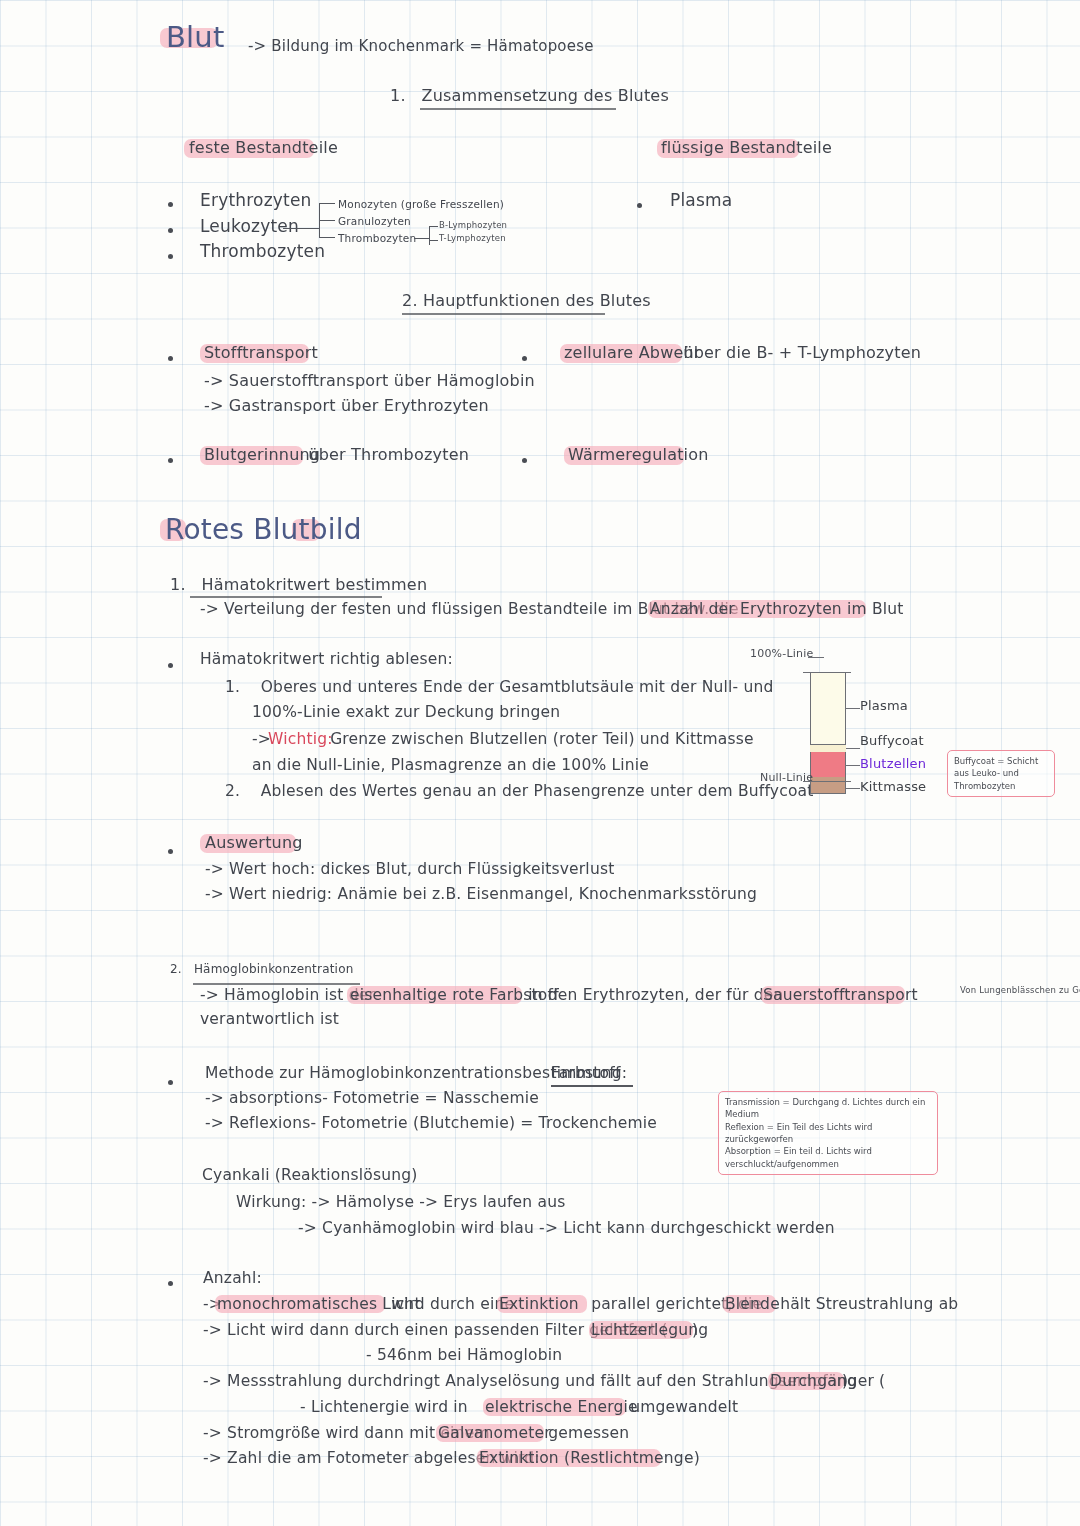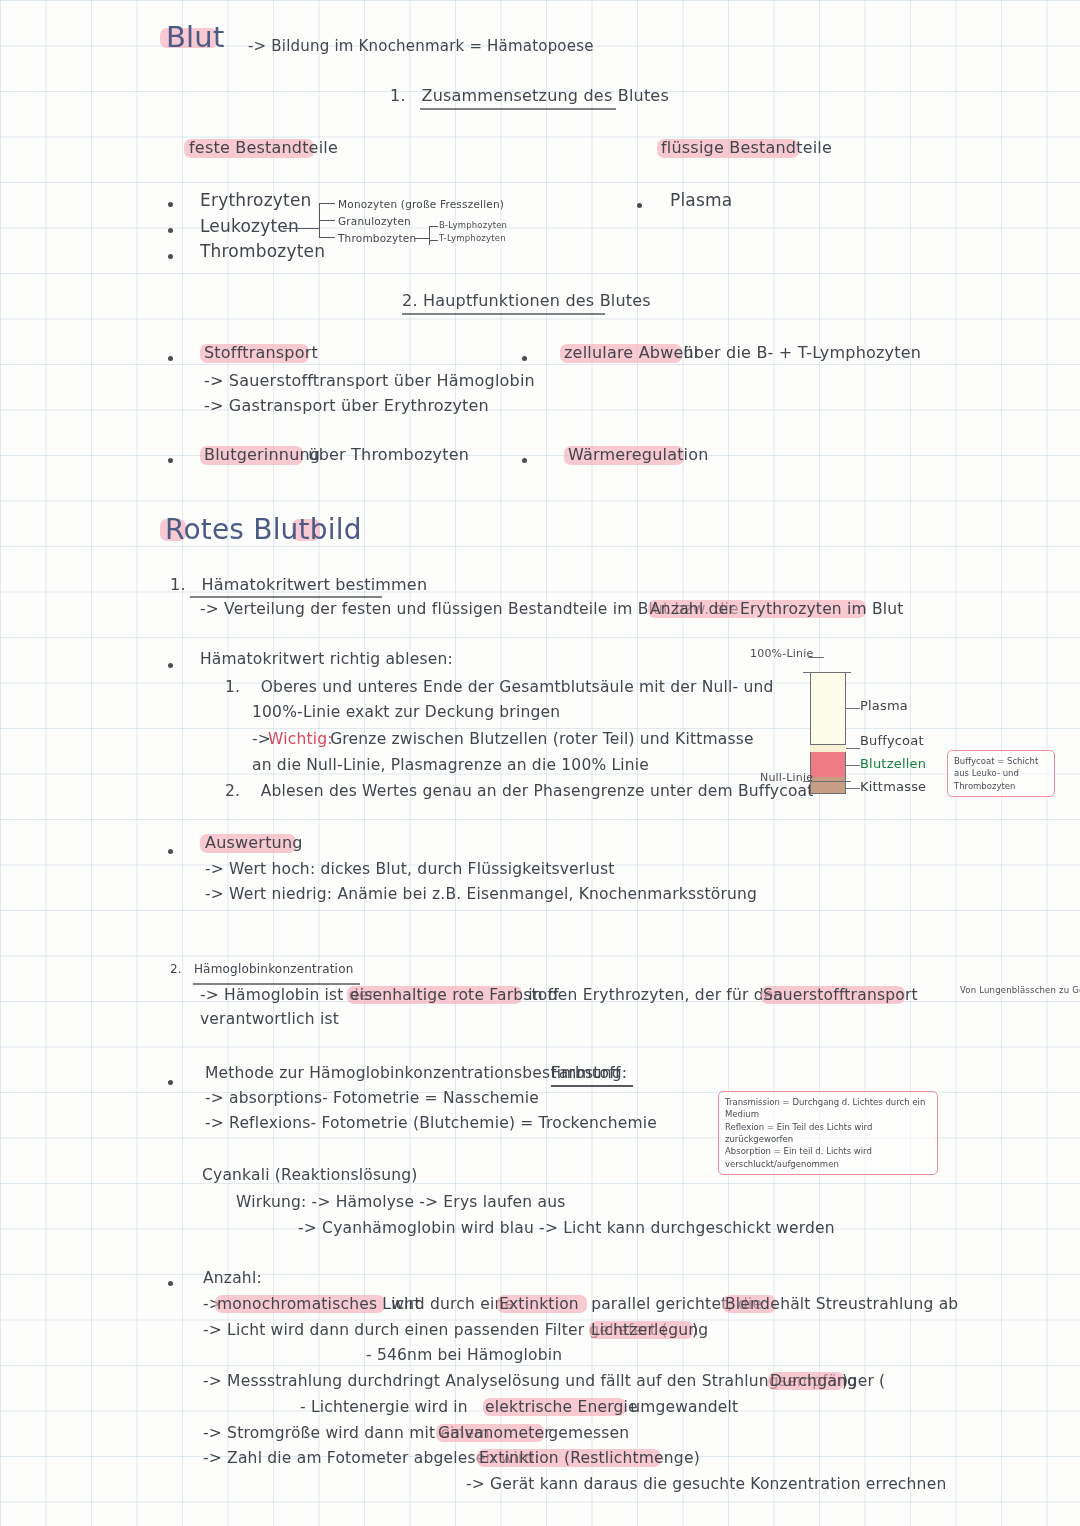--- a/index.html
+++ b/index.html
@@ -167,21 +167,21 @@
   <div class="lead" style="left:803px; top:781px; width:48px;"></div>
   <div class="t hw" style="left:750px; top:648px; font-size:11px; color:#4a4d54;">100%-Linie</div>
   <div class="lead" style="left:808px; top:657px; width:16px;"></div>
   <div class="t hw" style="left:760px; top:772px; font-size:11px; color:#4a4d54;">Null-Linie</div>
 
   <div class="lead" style="left:846px; top:708px; width:14px;"></div>
   <div class="t hw" style="left:860px; top:699px; font-size:13px; color:#3f4248;">Plasma</div>
   <div class="lead" style="left:846px; top:748px; width:14px;"></div>
   <div class="t hw" style="left:860px; top:734px; font-size:13px; color:#3f4248;">Buffycoat</div>
   <div class="lead" style="left:846px; top:765px; width:14px;"></div>
-  <div class="t hw" style="left:860px; top:757px; font-size:13px; color:#15803d;">Blutzellen</div>
+  <div class="t hw" style="left:860px; top:757px; font-size:13px; color:#6d28d9;">Blutzellen</div>
   <div class="lead" style="left:846px; top:788px; width:14px;"></div>
   <div class="t hw" style="left:860px; top:780px; font-size:13px; color:#3f4248;">Kittmasse</div>
 
   <div class="note-box" style="left:947px; top:729px; width:108px;">Buffycoat = Schicht aus Leuko- und Thrombozyten</div>
 
   <div class="bullet" style="left:168px; top:849px;"></div>
   <div class="hl" style="left:200px; top:834px; width:96px; height:19px;"></div>
   <div class="t hw ink" style="left:205px; top:834px; font-size:16px;">Auswertung</div>
   <div class="t hw ink" style="left:205px; top:861px; font-size:15.5px;">-&gt; Wert hoch: dickes Blut, durch Flüssigkeitsverlust</div>
   <div class="t hw ink" style="left:205px; top:886px; font-size:15.5px;">-&gt; Wert niedrig: Anämie bei z.B. Eisenmangel, Knochenmarksstörung</div>
@@ -249,15 +249,14 @@
 
   <div class="t hw ink" style="left:203px; top:1425px; font-size:15.5px;">-&gt; Stromgröße wird dann mit einem </div>
   <div class="hl" style="left:436px; top:1424px; width:108px; height:18px;"></div>
   <div class="t hw ink" style="left:438px; top:1425px; font-size:15.5px;">Galvanometer</div>
   <div class="t hw ink" style="left:543px; top:1425px; font-size:15.5px;"> gemessen</div>
 
   <div class="t hw ink" style="left:203px; top:1450px; font-size:15.5px;">-&gt; Zahl die am Fotometer abgelesen wird: </div>
   <div class="hl" style="left:477px; top:1449px; width:184px; height:18px;"></div>
   <div class="t hw ink" style="left:479px; top:1450px; font-size:15.5px;">Extinktion (Restlichtmenge)</div>
 
-  <div class="t hw ink" style="left:466px; top:1476px; font-size:15.5px;">-&gt; Gerät kann daraus die gesuchte Konzentration errechnen</div>
 
 </div>
 
 </body></html>

